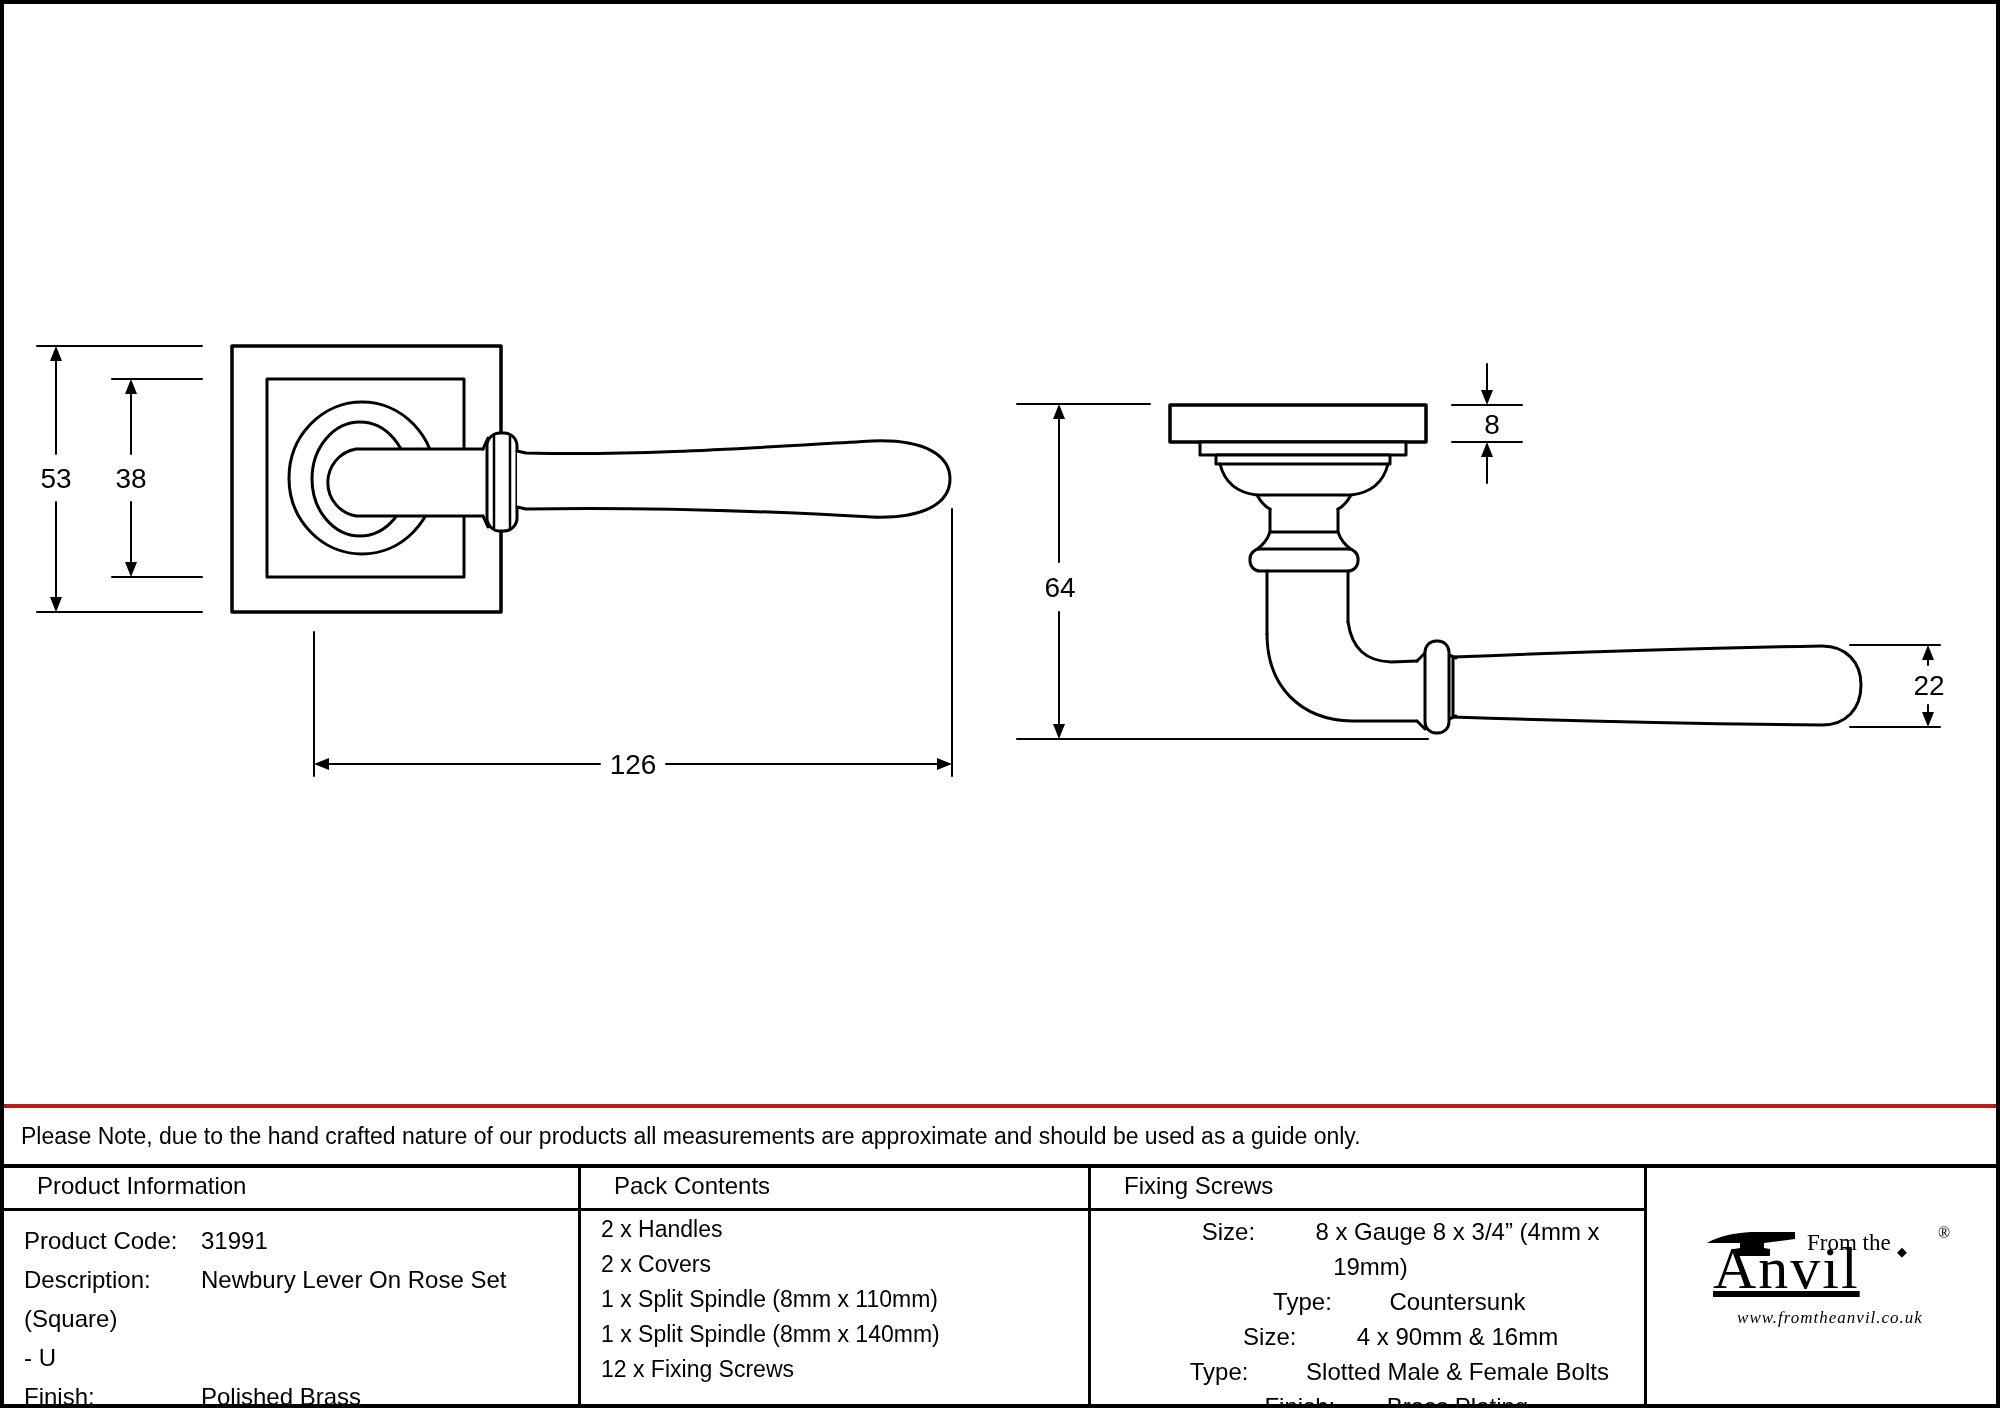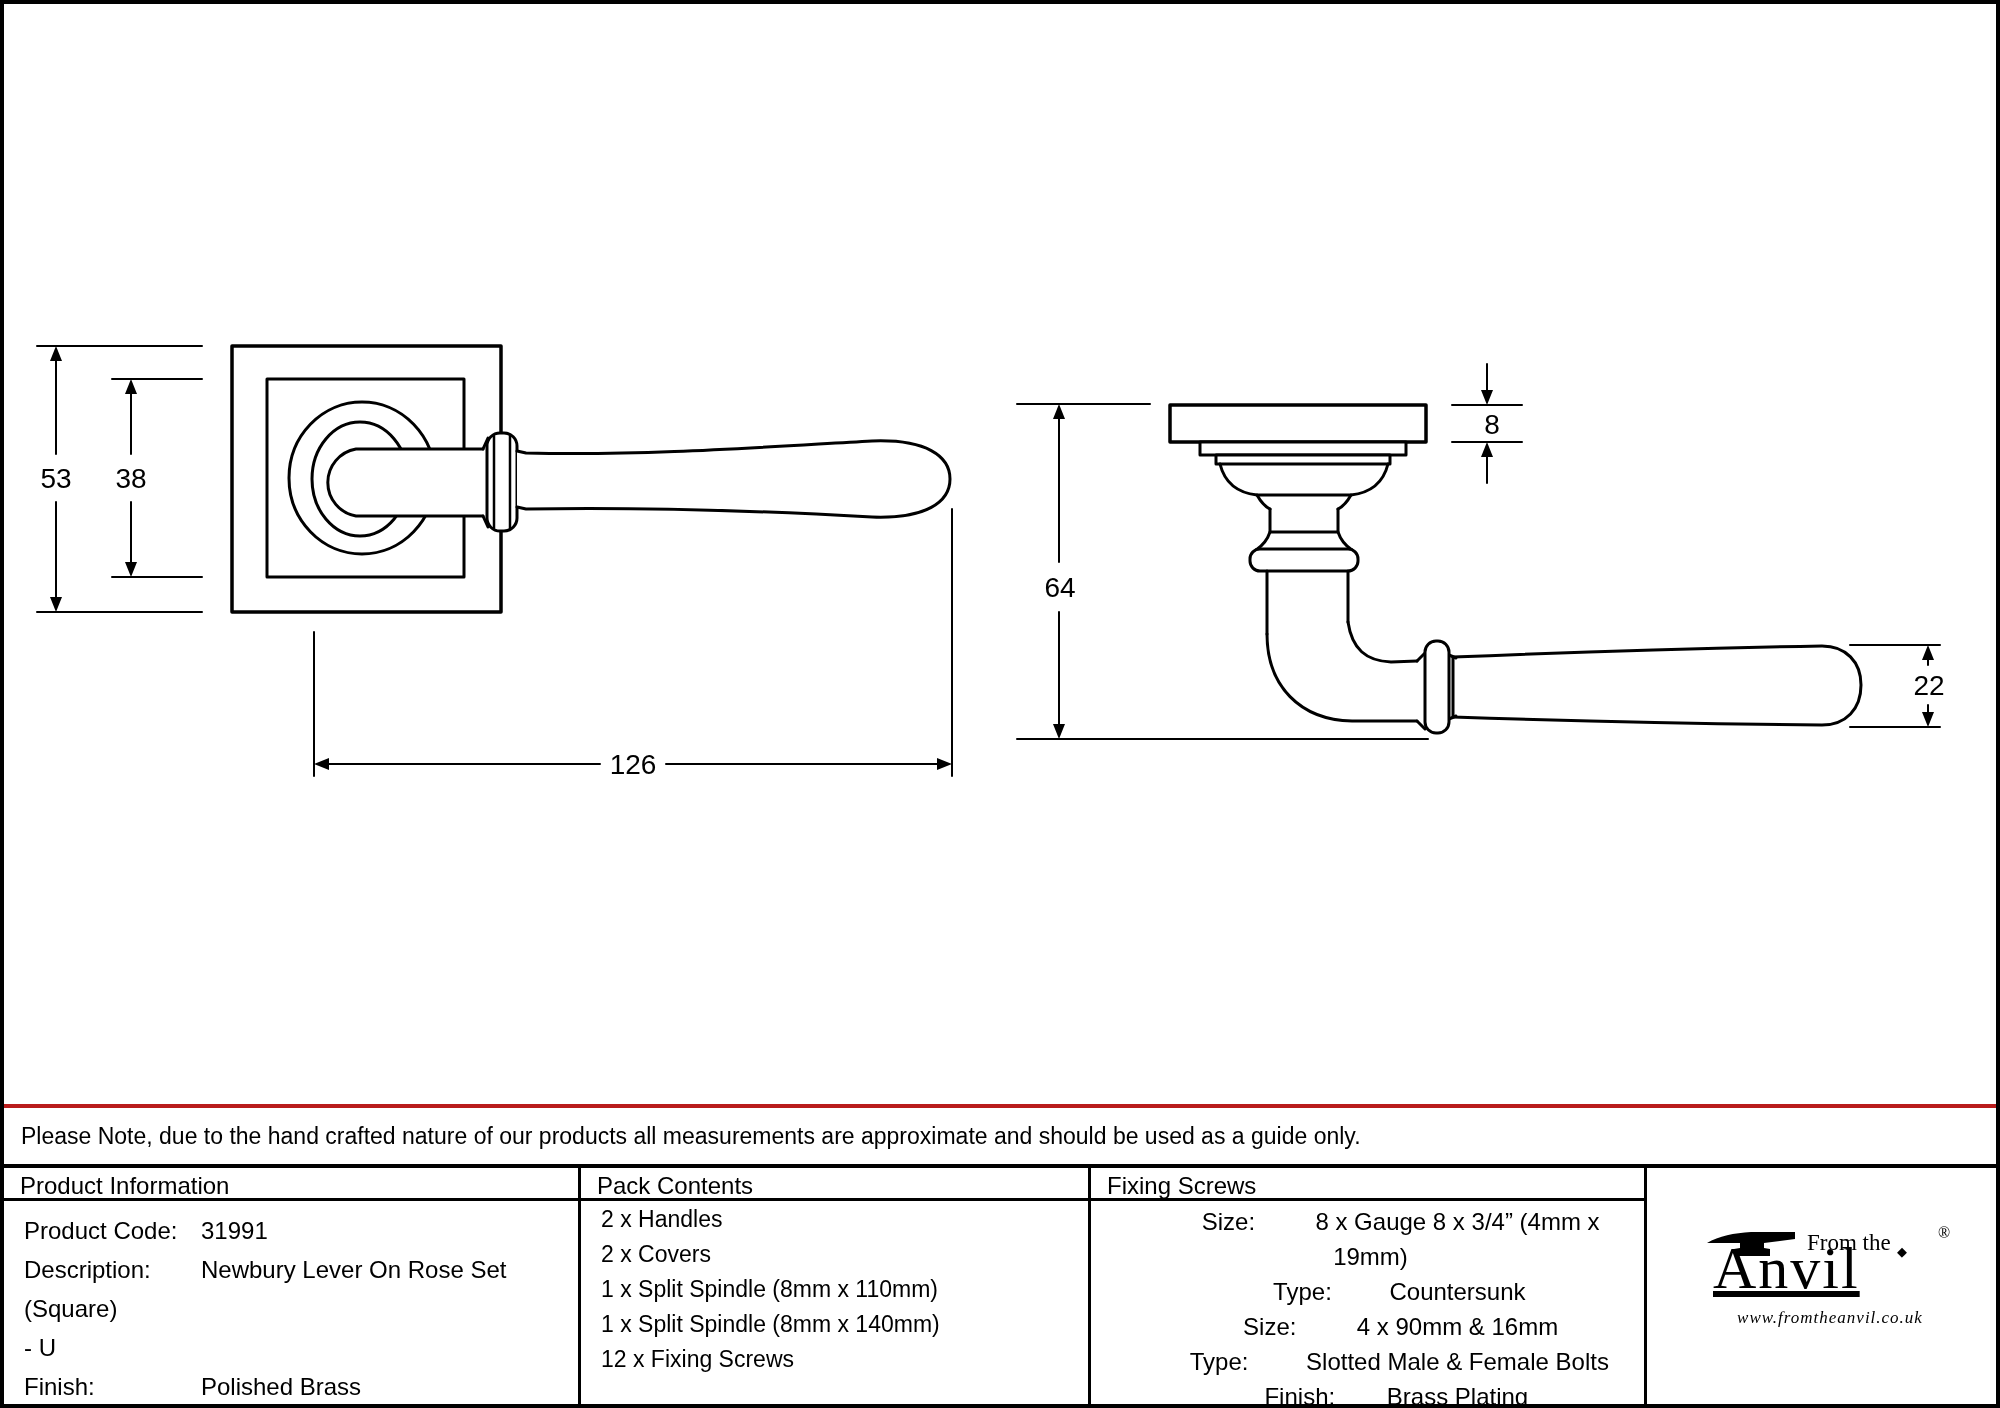--- a/index.html
+++ b/index.html
@@ -19,22 +19,22 @@
     position:absolute;left:0;top:1160px;width:1992px;height:244px;
     display:flex;flex-direction:row;align-items:stretch;
   }
   .col{box-sizing:border-box;overflow:hidden;position:relative;}
   .col.bordered{border-right:3px solid #000;}
   .col-product{width:577px;}
   .col-pack{width:510px;}
   .col-fixing{width:556px;}
   .col-logo{flex:1;}
   .col-header{
-    box-sizing:border-box;height:37px;border-bottom:3px solid #000;
-    font-size:24px;line-height:44px;padding-left:16px;white-space:nowrap;
+    box-sizing:border-box;height:47px;border-bottom:3px solid #000;
+    font-size:24px;line-height:44px;padding-left:33px;white-space:nowrap;
   }
   .col-body{padding:0 14px 0 20px;}
   .kv-row{margin:0;font-size:24px;line-height:39px;}
   .col-product .col-body{padding-top:10px;}
   .kv-label{display:inline-block;vertical-align:top;}
   .col-product .kv-label{width:177px;}
   .col-fixing .kv-label{width:174px;}
   .col-fixing .kv-row{line-height:35px;text-align:center;}
   .col-fixing .col-body{padding-top:3px;}
   .pc-row{margin:0;font-size:23px;line-height:35px;white-space:nowrap;}

